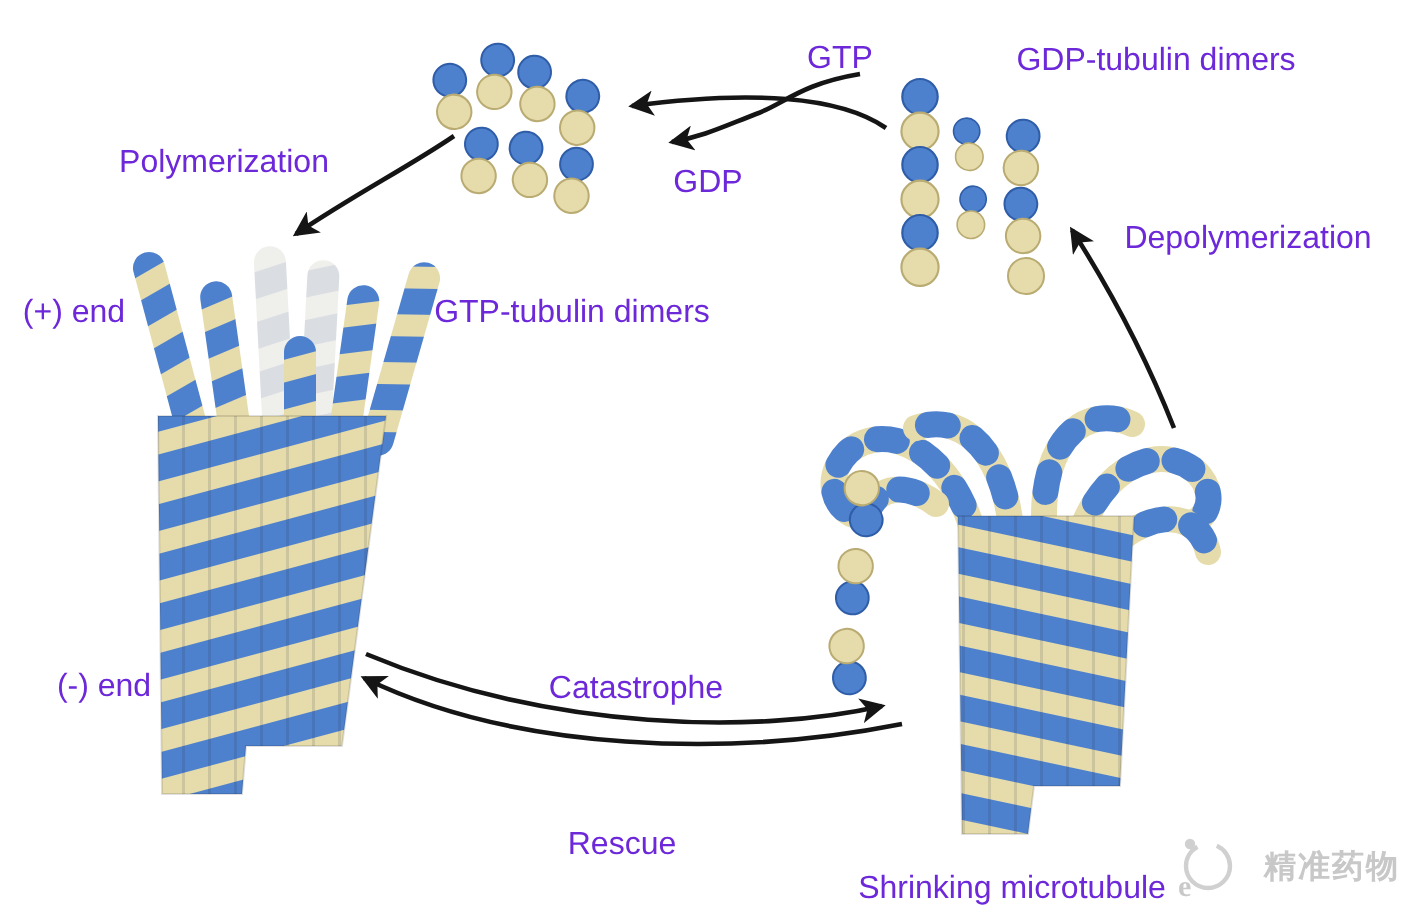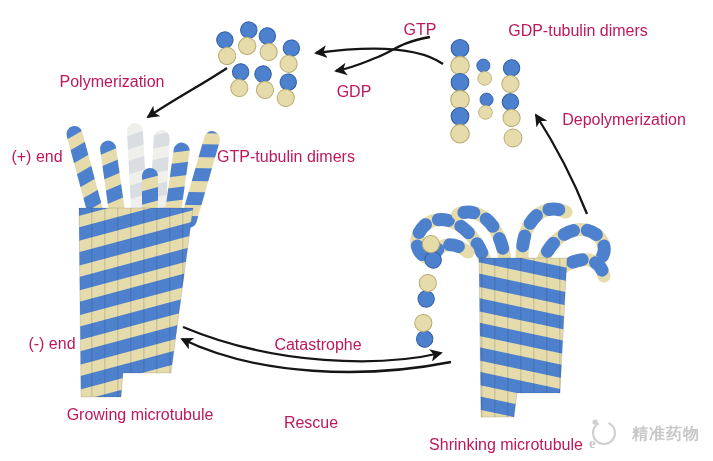--- a/index.html
+++ b/index.html
@@ -9,21 +9,21 @@
     background:#ffffff;
     overflow:hidden;
     font-family:"Liberation Sans", sans-serif;
   }
   svg.layer{position:absolute;left:0;top:0;}
   .lbl{
     position:absolute;
     transform:translate(-50%,-50%);
     font-size:16px;
     line-height:1.1;
-    color:#be185d;
+    color:#6d28d9;
     white-space:nowrap;
     user-select:none;
   }
   .watermark-text{
     position:absolute;
     transform:translate(-50%,-50%);
     font-size:16px;
     font-weight:bold;
     letter-spacing:1px;
     color:#c8c8c8;
@@ -154,19 +154,18 @@
   </svg>
 
   <div class="lbl" style="left:420px;top:30px;">GTP</div>
   <div class="lbl" style="left:354px;top:92px;">GDP</div>
   <div class="lbl" style="left:578px;top:31px;">GDP-tubulin dimers</div>
   <div class="lbl" style="left:286px;top:121px;margin-top:36px;">GTP-tubulin dimers</div>
   <div class="lbl" style="left:112px;top:82px;">Polymerization</div>
   <div class="lbl" style="left:624px;top:120px;">Depolymerization</div>
   <div class="lbl" style="left:37px;top:157px;">(+) end</div>
   <div class="lbl" style="left:36px;top:344px;margin-left:16px;">(-) end</div>
-  <div class="lbl" style="left:140px;top:415px;">Growing microtubule</div>
   <div class="lbl" style="left:318px;top:345px;">Catastrophe</div>
   <div class="lbl" style="left:311px;top:391px;margin-top:32px;">Rescue</div>
   <div class="lbl" style="left:506px;top:445px;">Shrinking microtubule</div>
   <div class="watermark-text" style="left:666px;top:434px;">精准药物</div>
 
 </div>
 
 </body></html>

